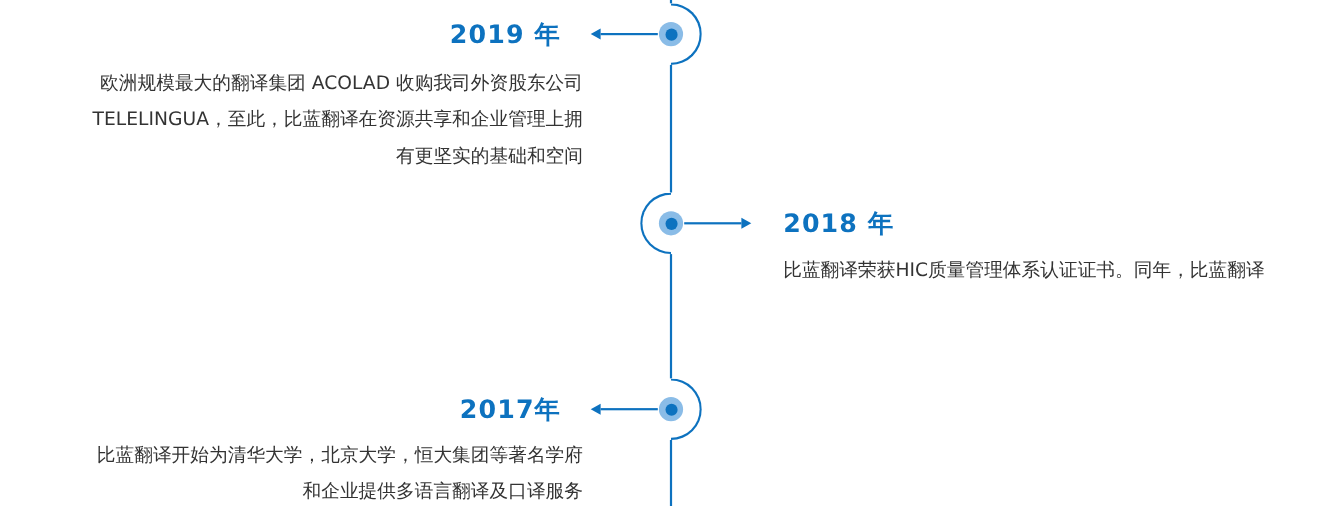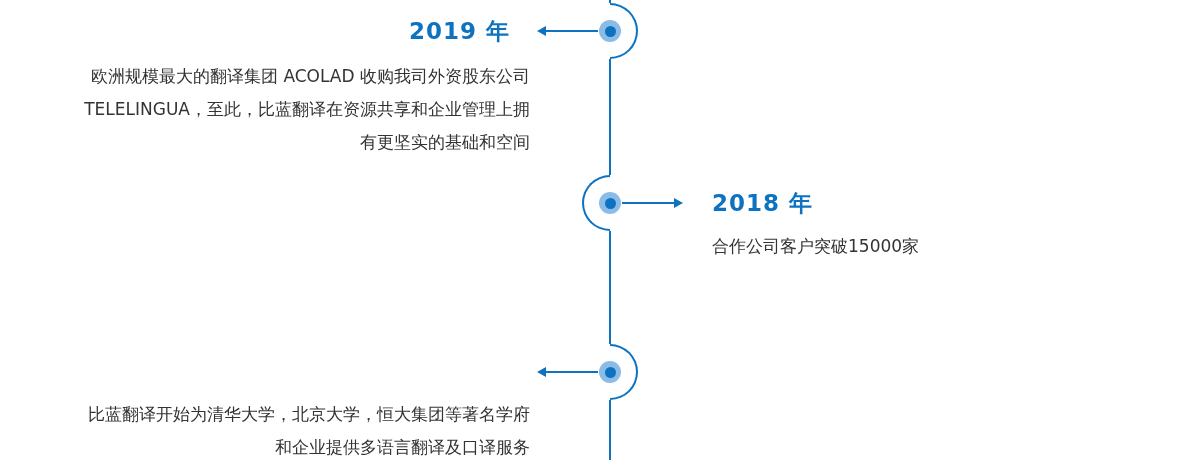--- a/index.html
+++ b/index.html
@@ -77,21 +77,22 @@
 
   <div class="year year-left" style="top:16px;">2019 年</div>
   <div class="desc desc-left" style="top:60px;">
     <div>欧洲规模最大的翻译集团 ACOLAD 收购我司外资股东公司</div>
     <div>TELELINGUA，至此，比蓝翻译在资源共享和企业管理上拥</div>
     <div>有更坚实的基础和空间</div>
   </div>
 
   <div class="year year-right" style="top:188px;">2018 年</div>
   <div class="desc desc-right" style="top:230px;">
-    <div>合作公司客户突破15000家</div>
+    <div>比蓝翻译荣获HIC质量管理体系认证证书。同年，比蓝翻译</div>
   </div>
 
+  <div class="year year-left" style="top:357px;">2017年</div>
   <div class="desc desc-left" style="top:398px;">
     <div>比蓝翻译开始为清华大学，北京大学，恒大集团等著名学府</div>
     <div>和企业提供多语言翻译及口译服务</div>
   </div>
 
 </div>
 
 </body></html>

